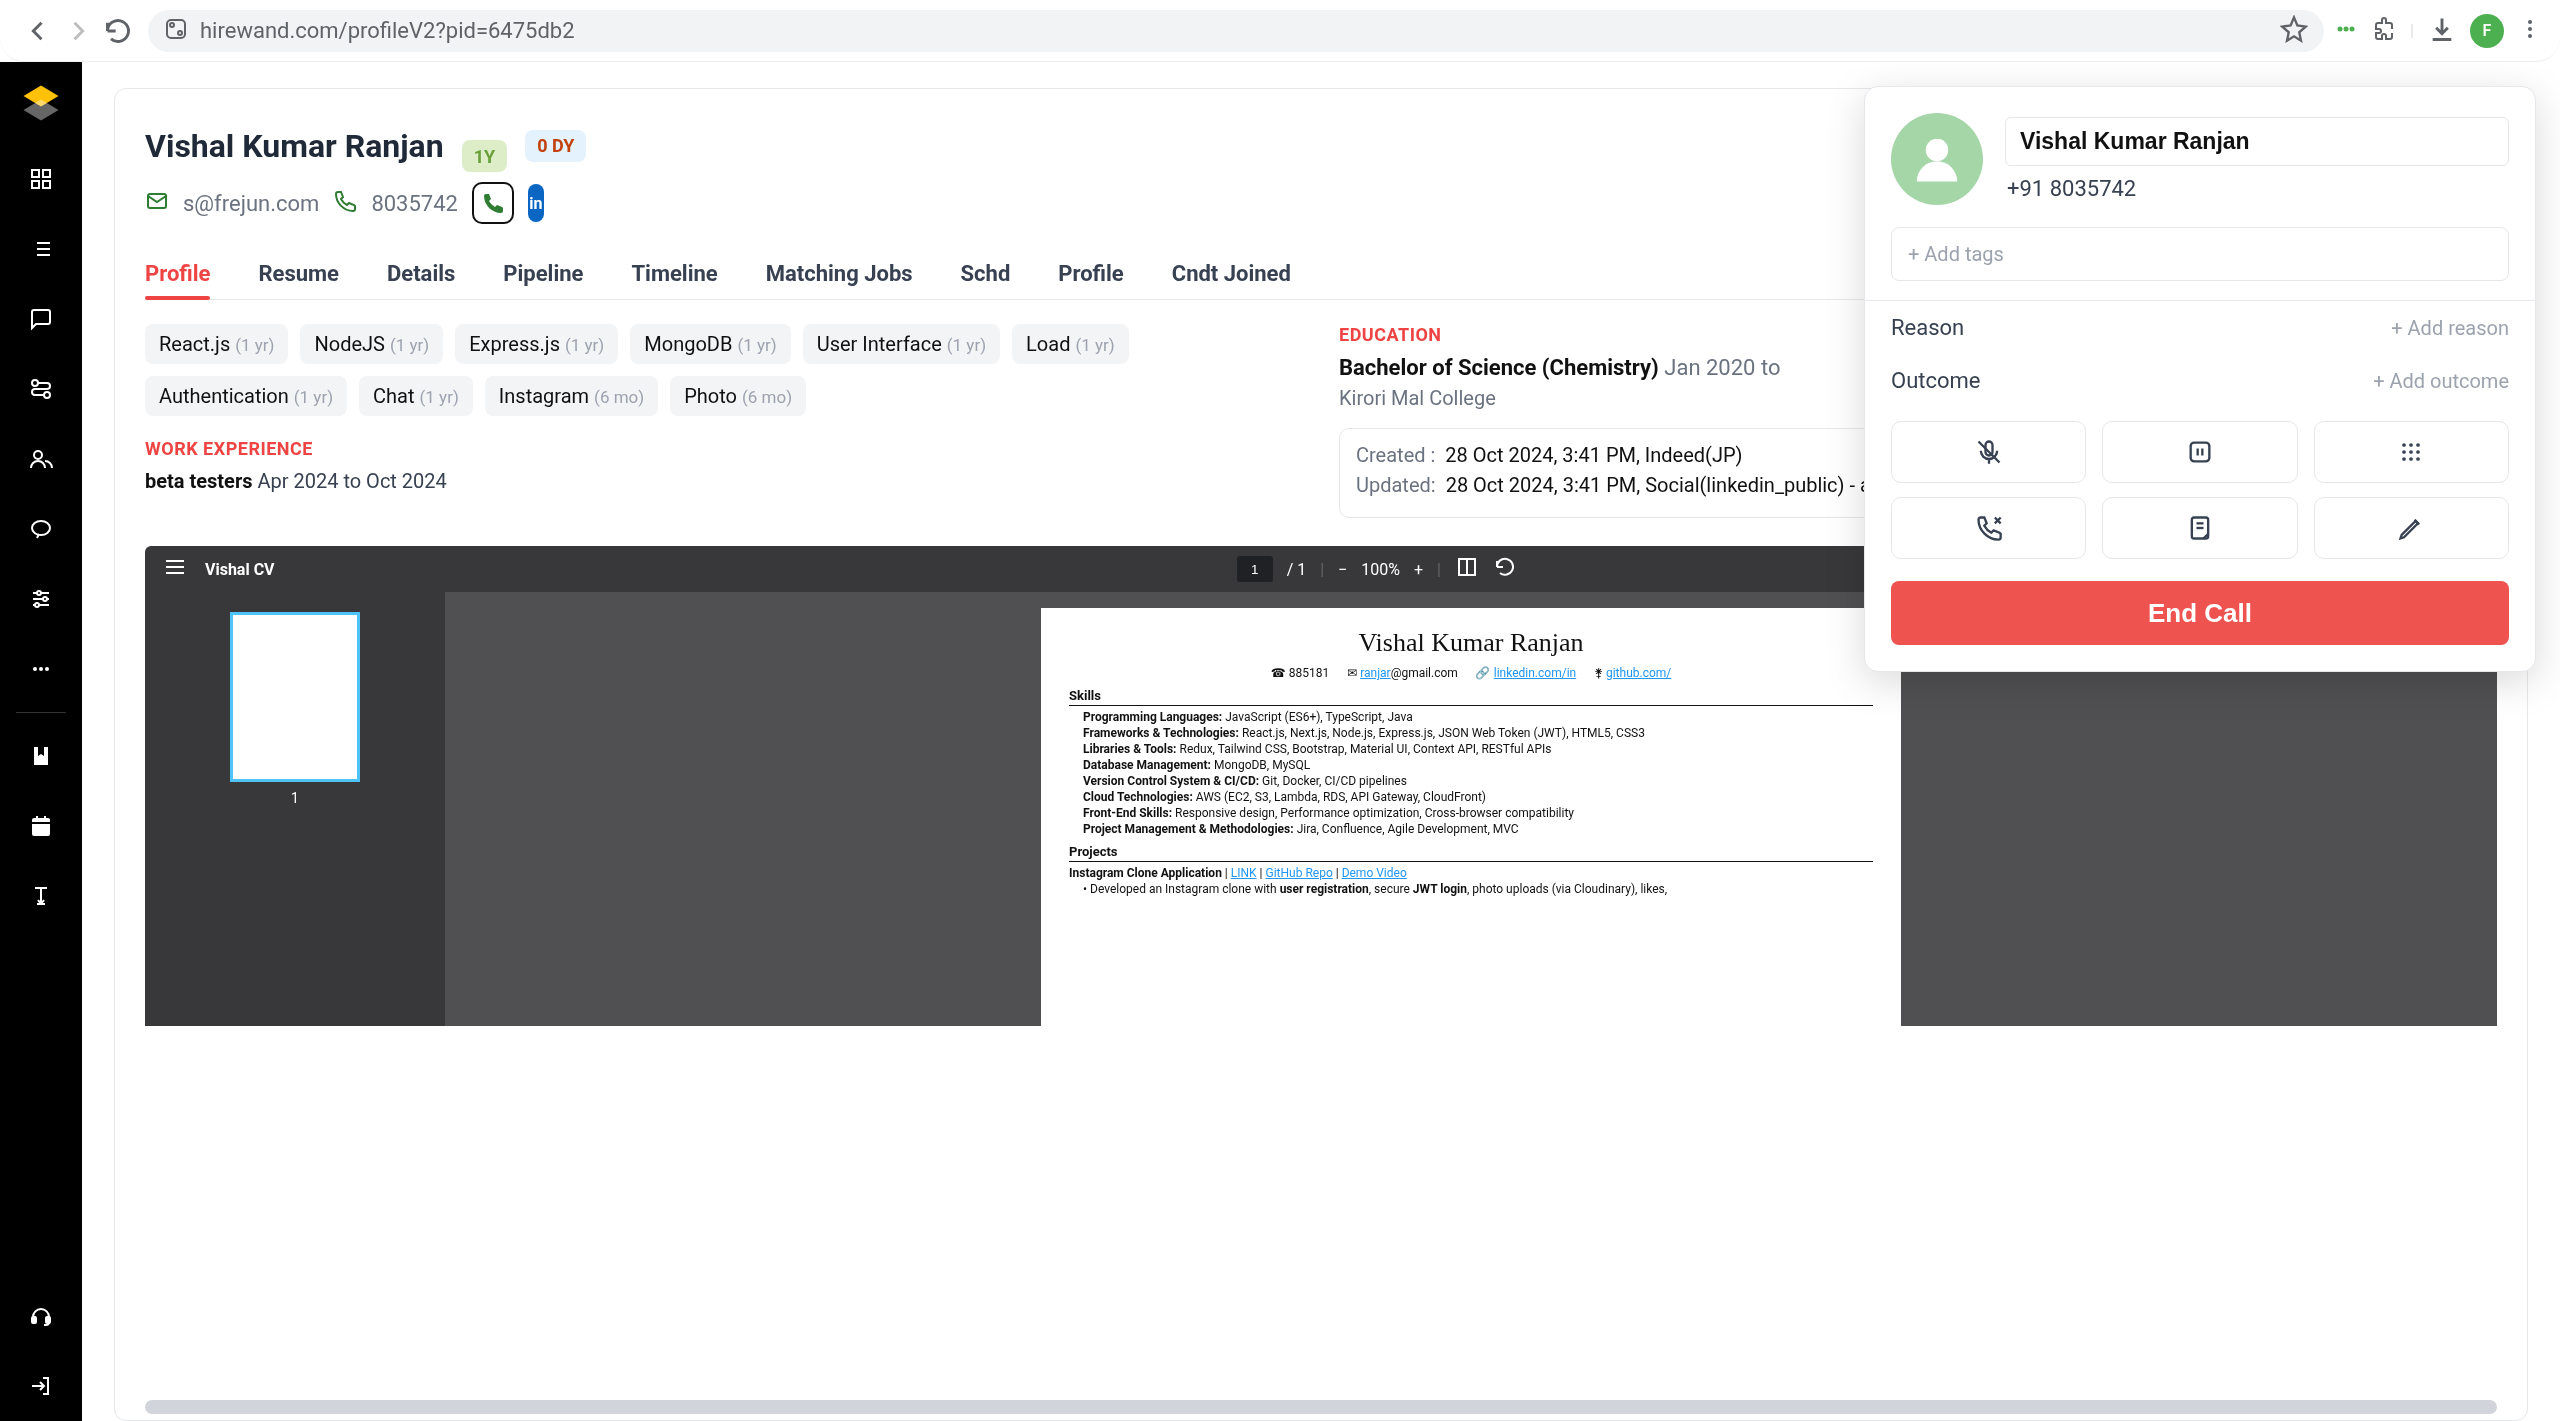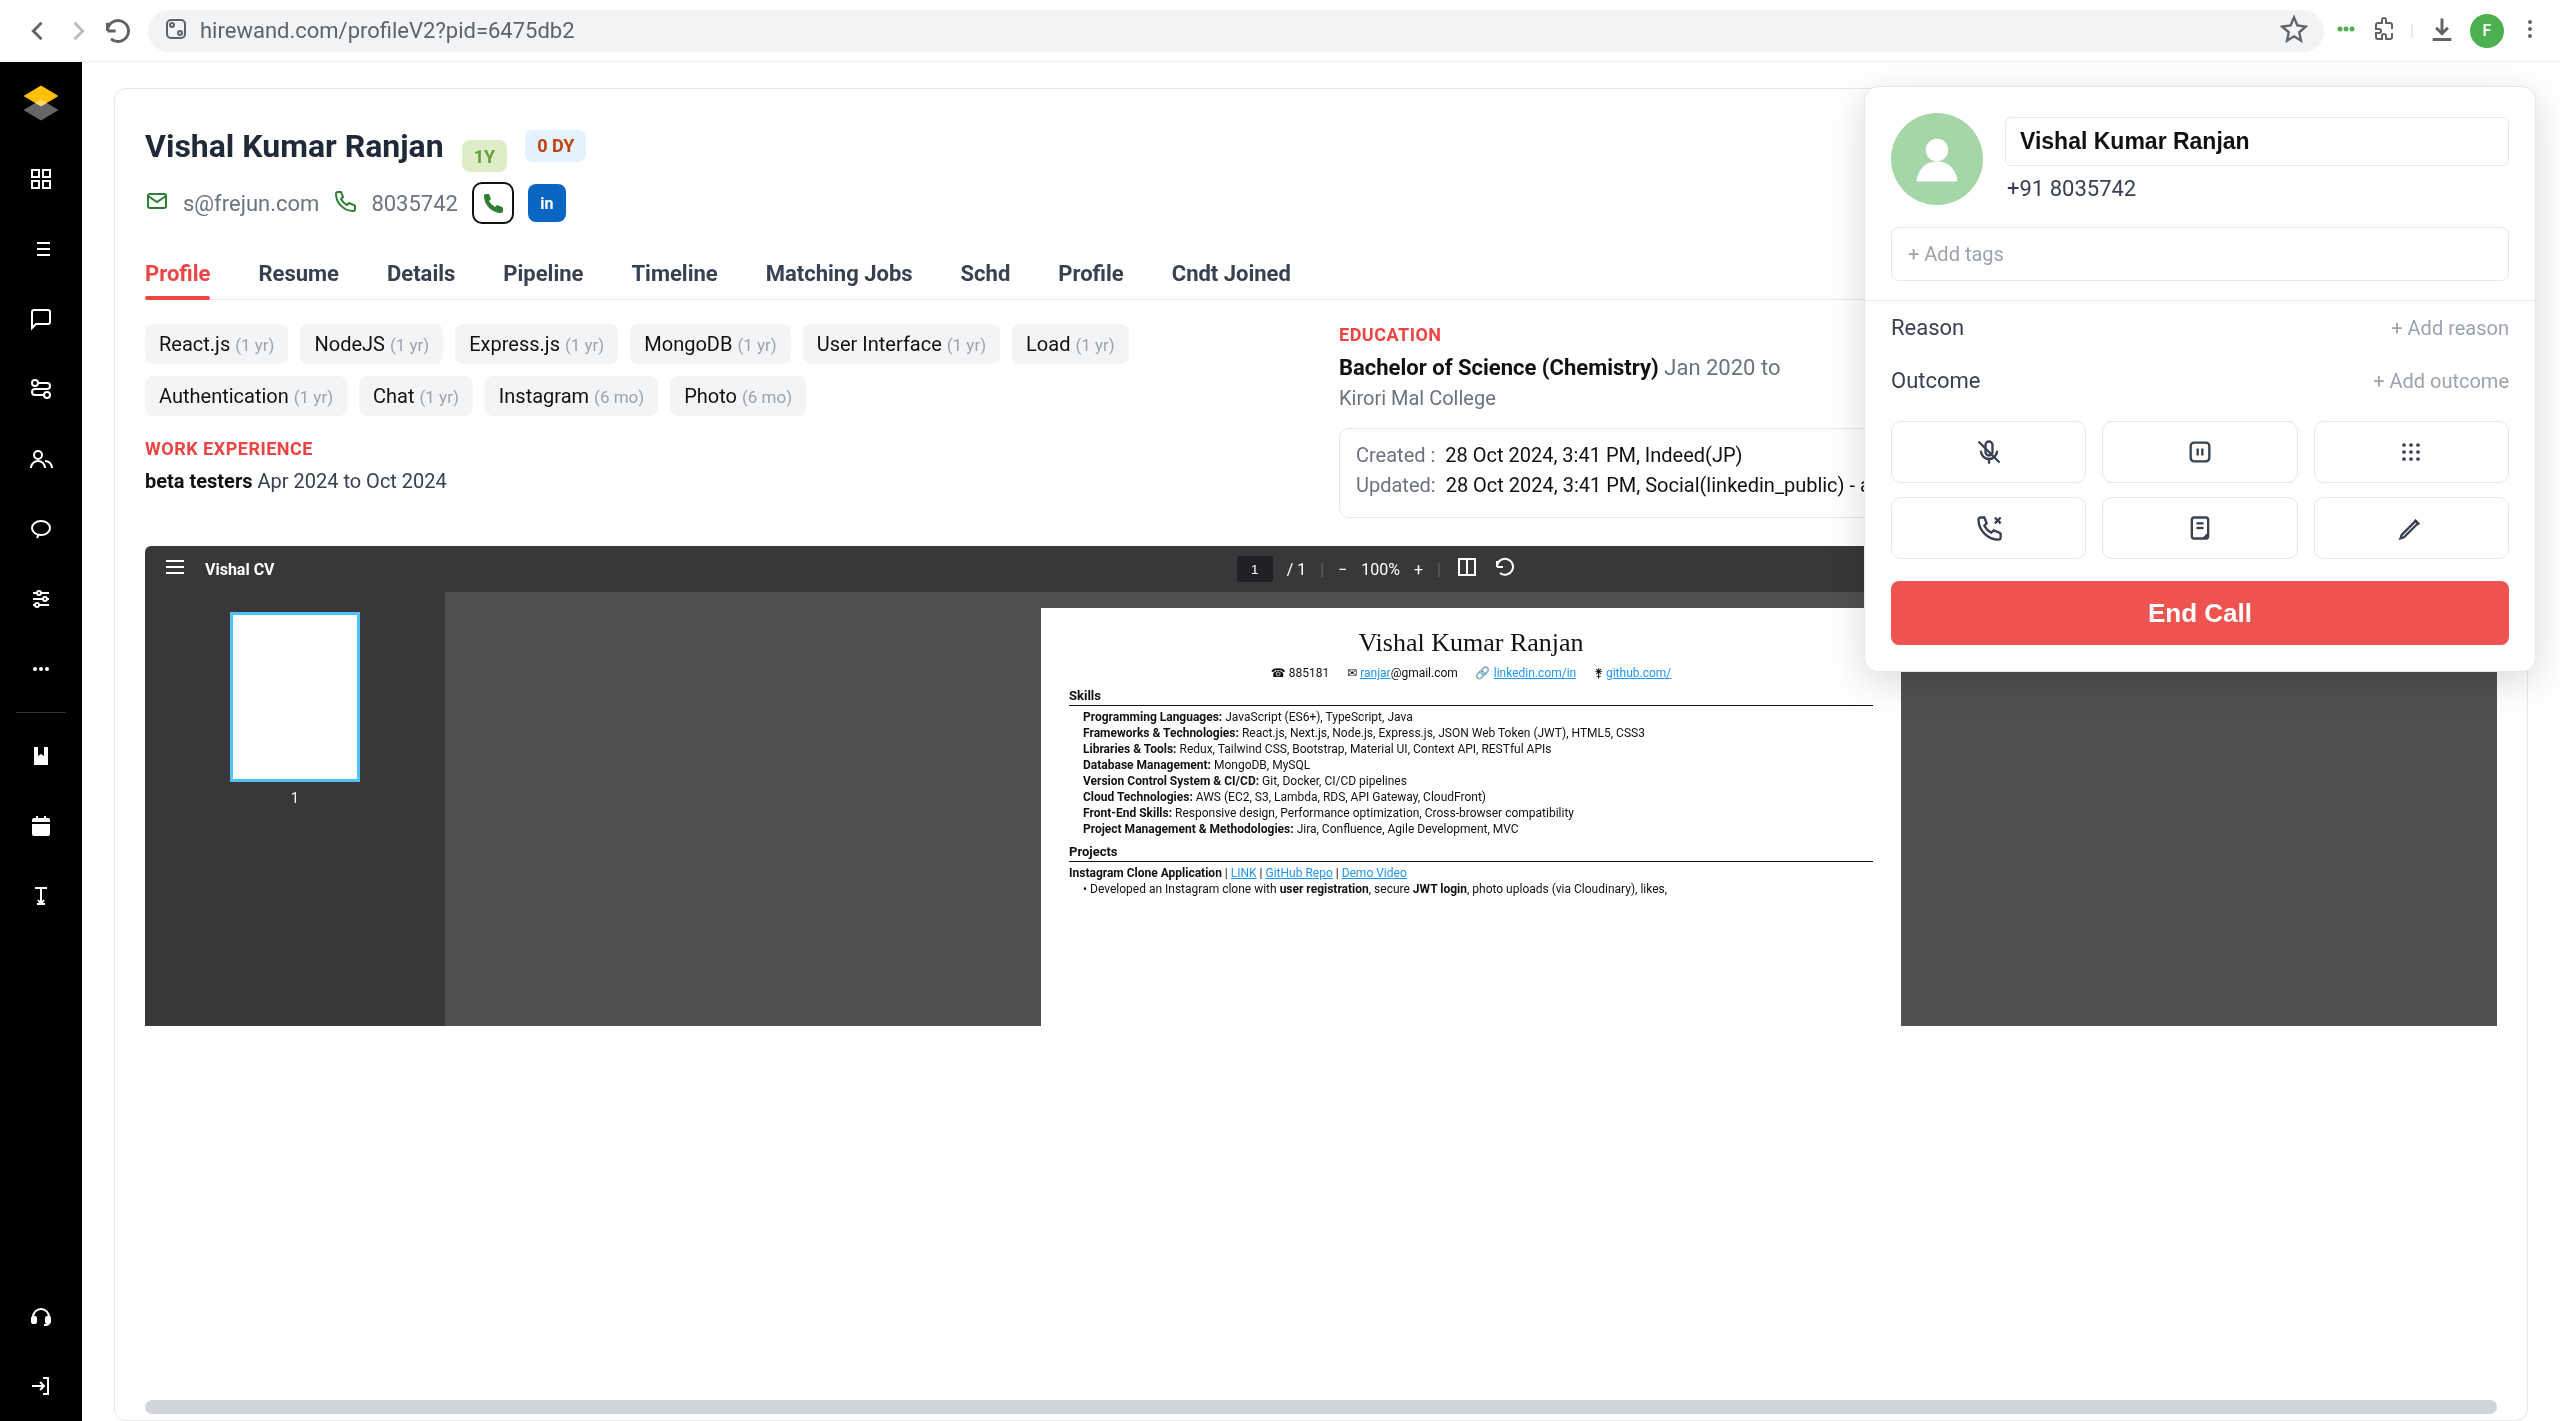--- a/index.html
+++ b/index.html
@@ -1,19 +1,19 @@
 <!DOCTYPE html>
 <html><head>
 <meta charset="utf-8">
 <style>
 * { box-sizing: border-box; margin: 0; padding: 0; }
 body { font-family: -apple-system, BlinkMacSystemFont, "Segoe UI", Roboto, sans-serif; background: #fff; width: 2560px; height: 1421px; overflow: hidden; position: relative; }
 
 
-.browser-bar { height: 62px; width: 100%; background: #fff; display: flex; align-items: center; padding: 0 18px; gap: 0; border-bottom: 1px solid #eee; }
+.browser-bar { height: 62px; width: 100%; background: #fff; display: flex; align-items: center; padding: 0 18px; gap: 0; border-bottom: 1px solid #eee; border-radius: 24px; }
 .bb-icon { width: 40px; height: 40px; display: flex; align-items: center; justify-content: center; color: #5f6368; border-radius: 50%; }
 .bb-icon.disabled { color: #bdbdbd; }
 .url-box { flex: 1; background: #f1f3f4; border-radius: 22px; height: 42px; display: flex; align-items: center; padding: 0 16px; gap: 12px; margin: 0 10px; }
 .url-box .site-icon { color: #5f6368; font-size: 18px; }
 .url-text { color: #5f6368; font-size: 22px; }
 .bb-right { display: flex; align-items: center; gap: 14px; }
 .avatar-circle { width: 34px; height: 34px; border-radius: 50%; background: #4caf50; color: #fff; display: flex; align-items: center; justify-content: center; font-weight: 600; }
 .star-icon { margin-left: auto; }
 
 
@@ -31,21 +31,21 @@
 .candidate-name { font-size: 32px; font-weight: 700; color: #1f2937; }
 .badge { height: 32px; padding: 0 12px; border-radius: 8px; display: flex; align-items: center; font-weight: 700; font-size: 18px; }
 .badge.green { background: #dcedc8; color: #689f38; margin-top: 21px; }
 .badge.blue { background: #e3f2fd; color: #c2410c; }
 
 .contact-row { display: flex; align-items: center; gap: 14px; margin-bottom: 24px; }
 .contact-chip { display: flex; align-items: center; gap: 8px; font-size: 22px; color: #6b7280; }
 .mail-icon { color: #2e7d32; }
 .phone-green { color: #2e7d32; }
 .phone-btn { width: 42px; height: 42px; border: 2px solid #111; border-radius: 10px; display: flex; align-items: center; justify-content: center; color: #2e7d32; }
-.li-icon { width: 38px; height: 38px; background: #0a66c2; border-radius: 8px; display: flex; align-items: center; justify-content: center; color: #fff; font-weight: 700; }
+.li-icon { width: 16px; height: 38px; background: #0a66c2; border-radius: 8px; display: flex; align-items: center; justify-content: center; color: #fff; font-weight: 700; }
 
 
 .tabs { display: flex; gap: 48px; border-bottom: 1px solid #e5e7eb; height: 52px; }
 .tab { font-size: 22px; font-weight: 700; color: #374151; height: 100%; display: flex; align-items: center; position: relative; cursor: pointer; }
 .tab.active { color: #ef4444; }
 .tab.active::after { content: ''; position: absolute; left: 0; right: 0; bottom: -1px; height: 4px; background: #ef4444; border-radius: 2px; }
 
 
 .profile-body { display: flex; gap: 36px; padding: 24px 0 0 0; position: relative; }
 .col-left { flex: 1; }

